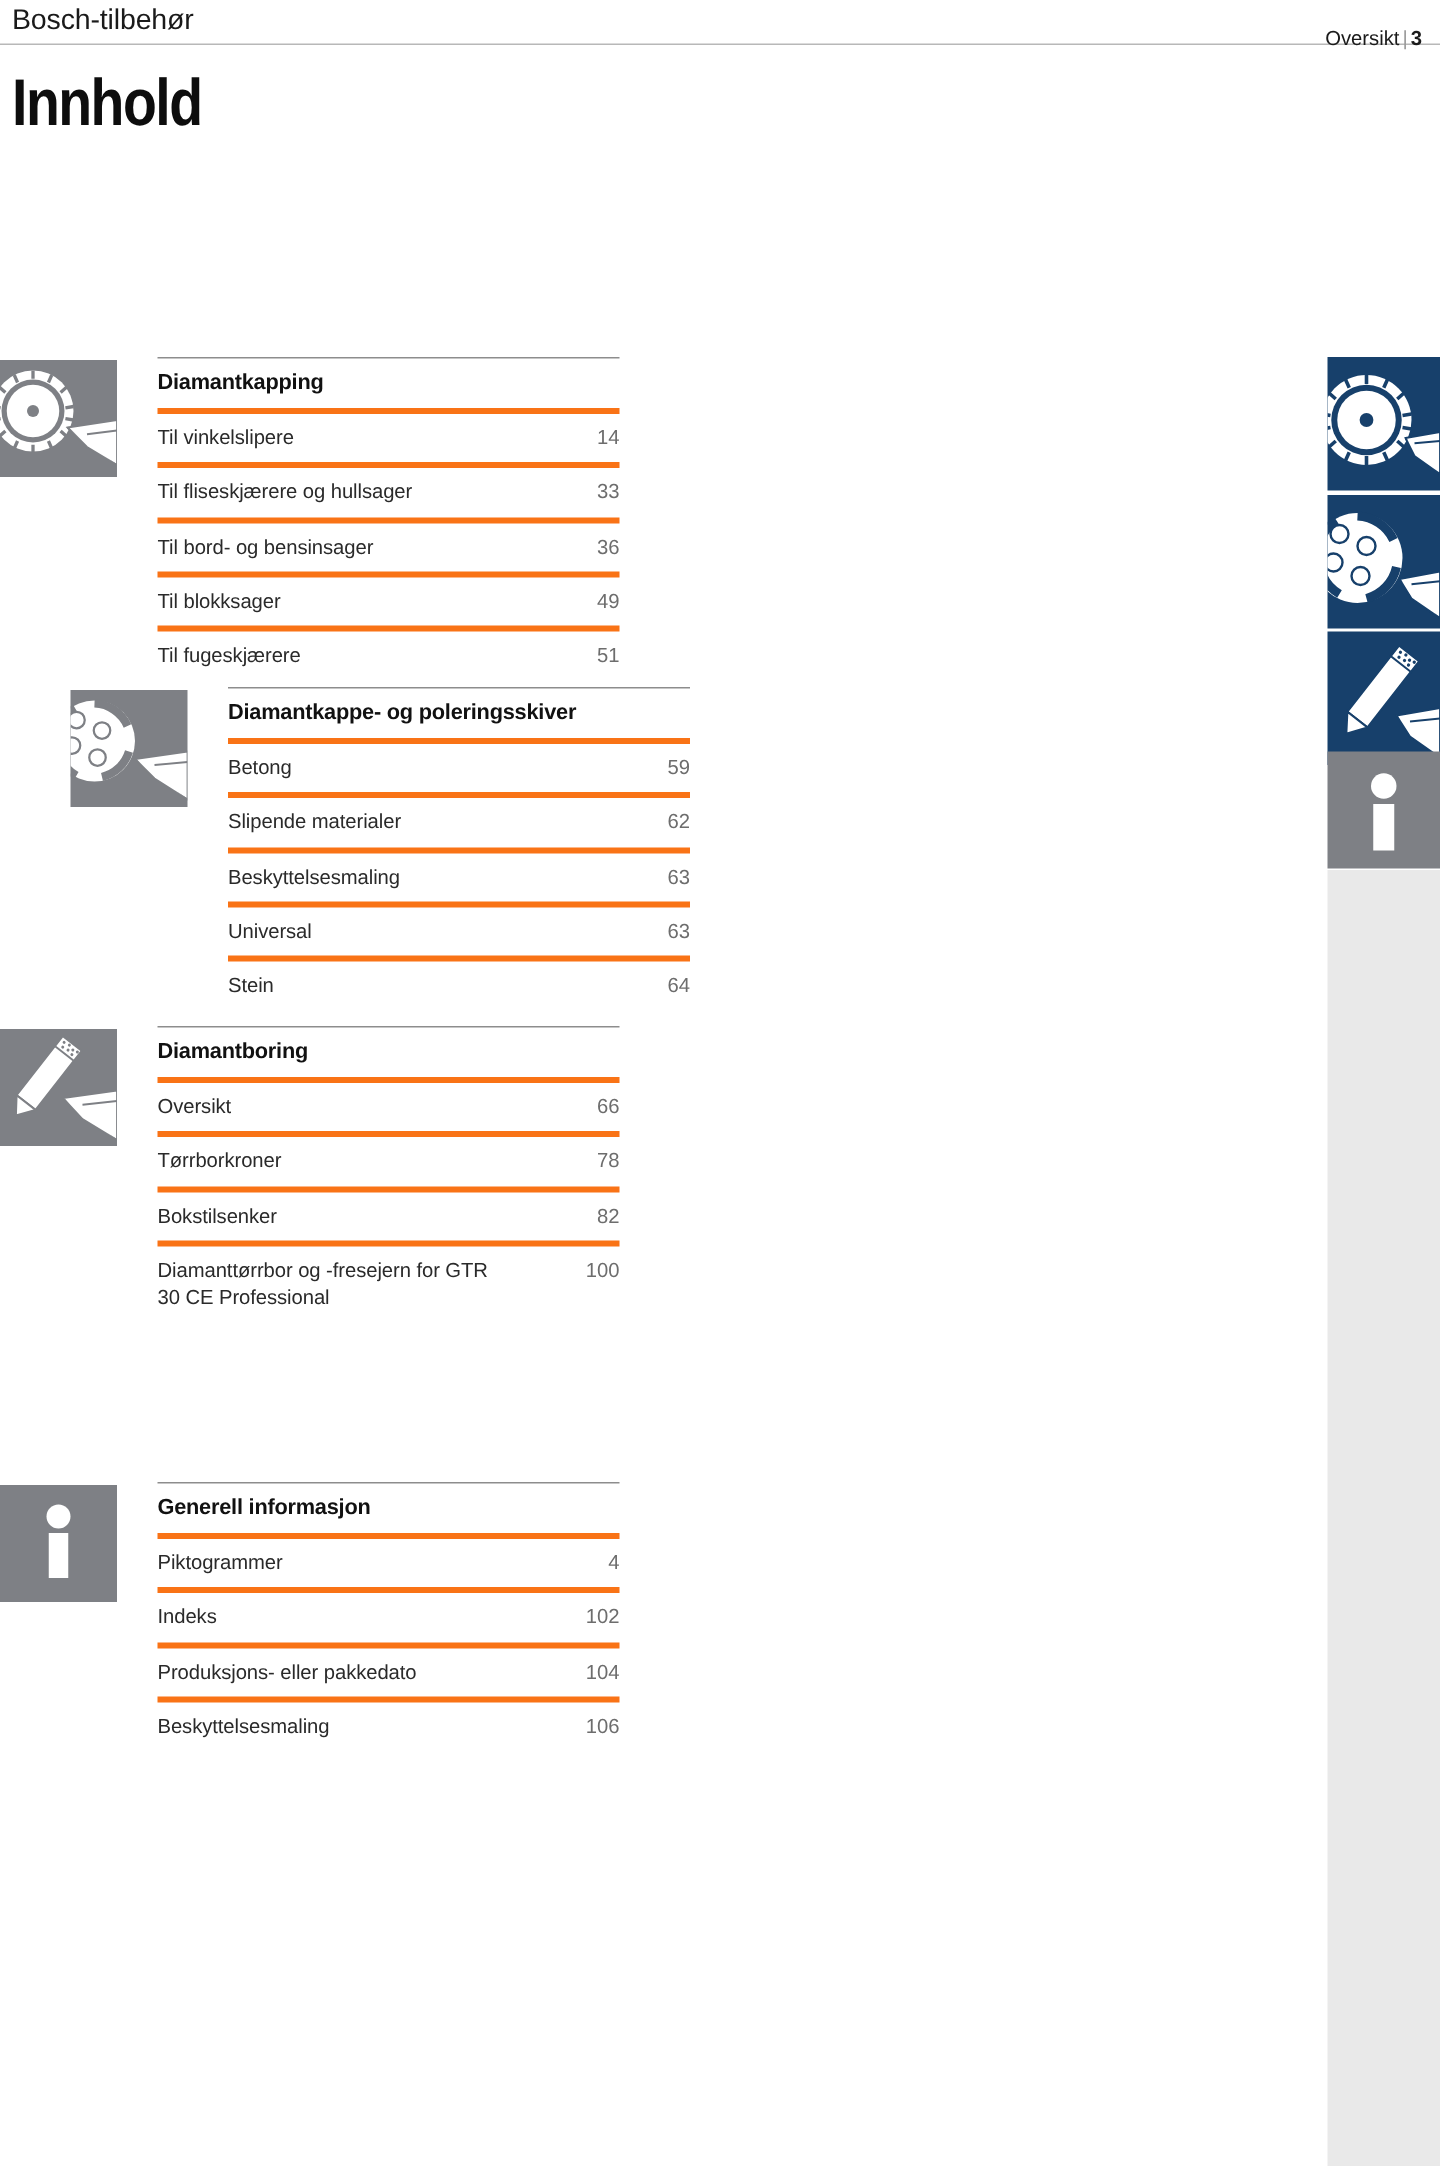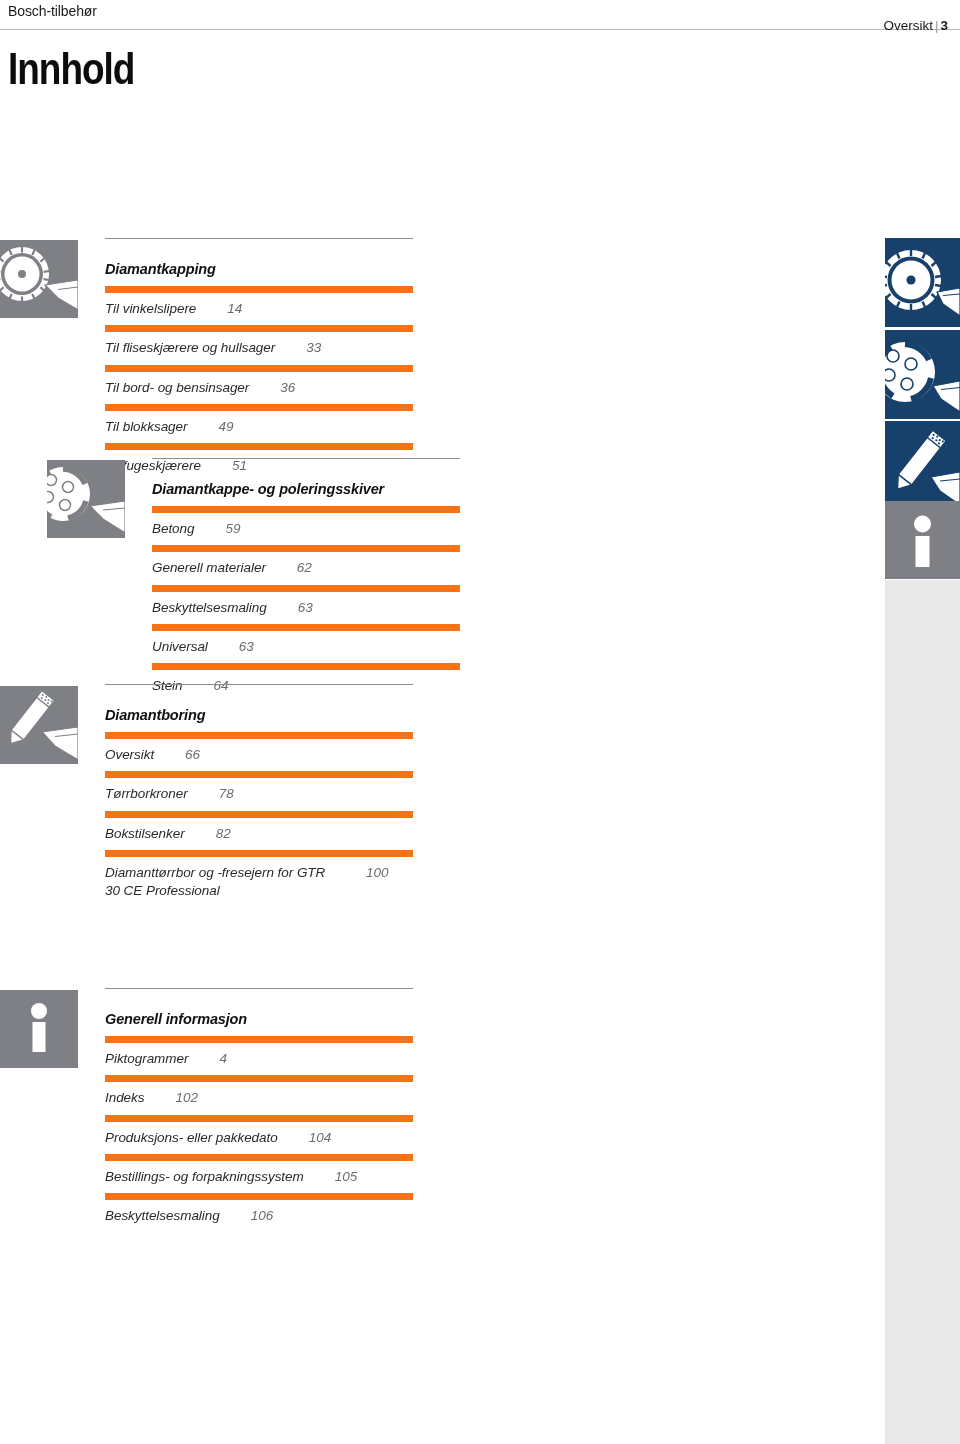--- a/index.html
+++ b/index.html
@@ -26,21 +26,21 @@
     top: 0; left: 0;
     width: 960px;
     height: 30px;
     border-bottom: 1px solid #b8b8b8;
     padding: 0 12px 0 8px;
     display: flex;
     align-items: flex-start;
     justify-content: space-between;
   }
   .running-head-left {
-    font-size: 14px;
+    font-size: 19px;
     letter-spacing: -0.1px;
     color: #1a1a1a;
     padding-top: 3px;
   }
   .running-head-right {
     font-size: 13.5px;
     color: #1a1a1a;
     padding-top: 3px;
     white-space: pre;
   }
@@ -111,38 +111,37 @@
     height: 78px;
     background: #7e8085;
     overflow: hidden;
   }
   .section-icon svg { display: block; }
 
   .section-body {
     margin-left: 105px;
     width: 308px;
     border-top: 1.6px solid #8d8d8d;
-    padding-top: 20px;
-    font-style: italic;
+    padding-top: 6px;
   }
 
   .section-heading {
     font-size: 14.5px;
     font-weight: bold;
     letter-spacing: -0.15px;
     color: #111111;
     padding: 1px 0 8px 0;
     line-height: 1.25;
   }
 
   .toc-row {
     display: flex;
     align-items: flex-start;
-    justify-content: flex-start;
-    border-top: 7px solid #f97316;
+    justify-content: space-between;
+    border-top: 4px solid #f97316;
     padding: 7px 0 7px 0;
     min-height: 29px;
     gap: 21px;
   }
   .toc-label {
     font-size: 13.5px;
     color: #2a2a2a;
     line-height: 1.35;
     letter-spacing: -0.05px;
     padding-right: 10px;
@@ -319,21 +318,21 @@
       </svg>
     </div>
     <div class="section-body">
       <div class="section-heading">Diamantkappe- og poleringsskiver</div>
 
       <div class="toc-row">
         <span class="toc-label">Betong</span>
         <span class="toc-page">59</span>
       </div>
       <div class="toc-row">
-        <span class="toc-label">Generell materialer</span>
+        <span class="toc-label">Slipende materialer</span>
         <span class="toc-page">62</span>
       </div>
       <div class="toc-row">
         <span class="toc-label">Beskyttelsesmaling</span>
         <span class="toc-page">63</span>
       </div>
       <div class="toc-row">
         <span class="toc-label">Universal</span>
         <span class="toc-page">63</span>
       </div>
@@ -406,23 +405,19 @@
       </div>
       <div class="toc-row">
         <span class="toc-label">Indeks</span>
         <span class="toc-page">102</span>
       </div>
       <div class="toc-row">
         <span class="toc-label">Produksjons- eller pakkedato</span>
         <span class="toc-page">104</span>
       </div>
       <div class="toc-row">
-        <span class="toc-label">Bestillings- og forpakningssystem</span>
-        <span class="toc-page">105</span>
-      </div>
-      <div class="toc-row">
         <span class="toc-label">Beskyttelsesmaling</span>
         <span class="toc-page">106</span>
       </div>
     </div>
   </div>
 
 </div>
 
 </body></html>

